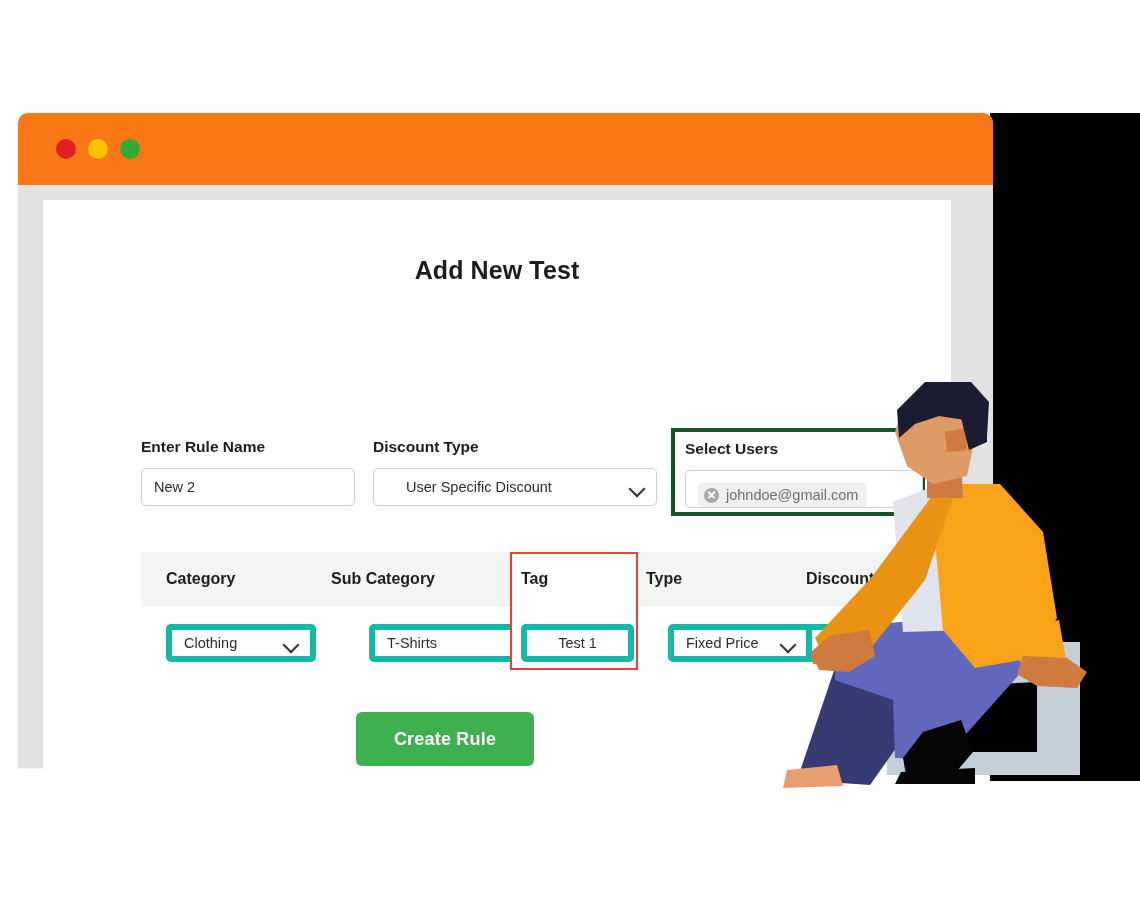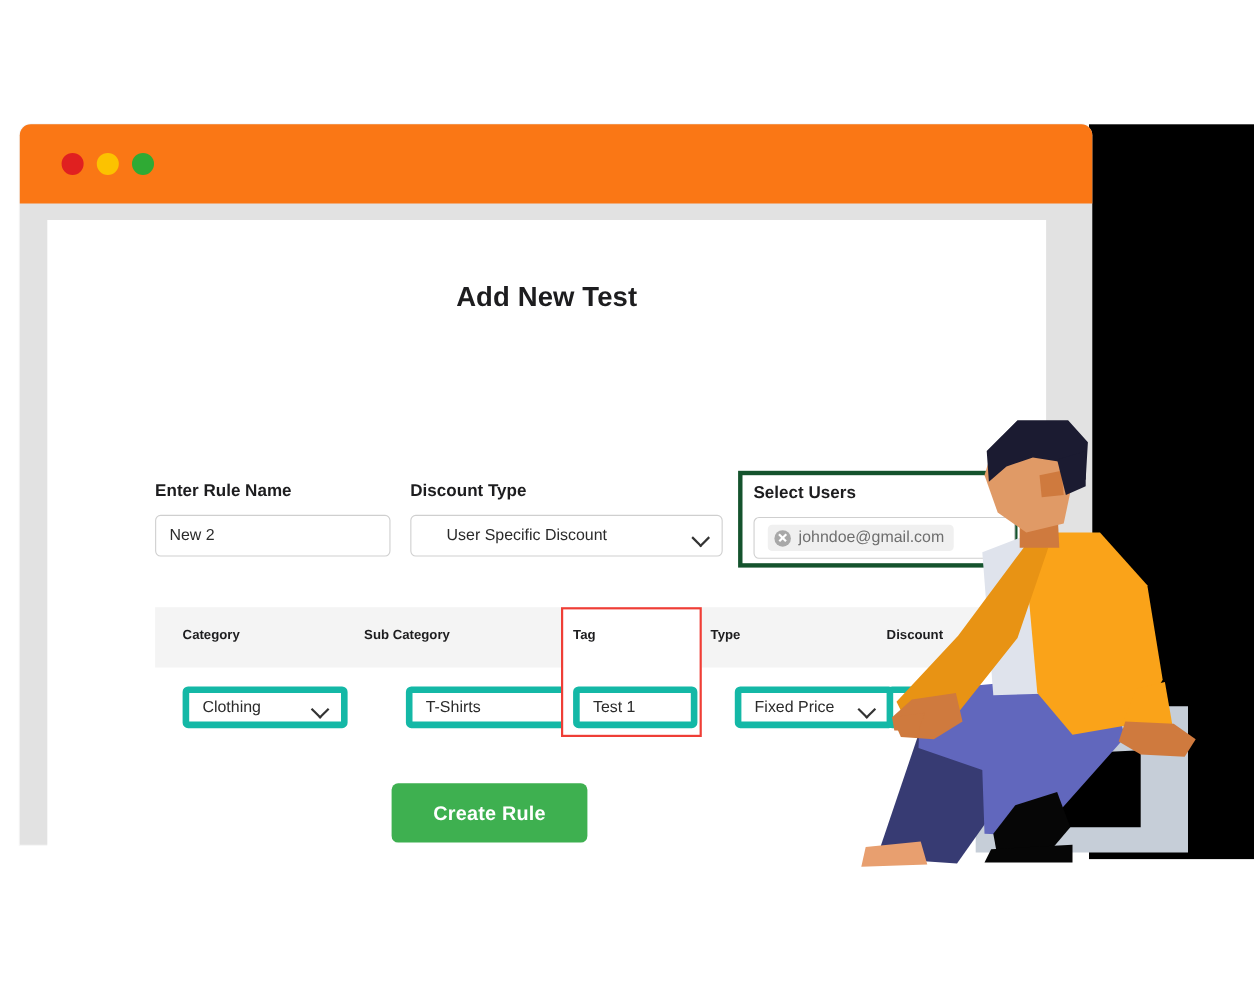--- a/index.html
+++ b/index.html
@@ -113,21 +113,21 @@
     padding: 0 12px;
     font-size: 14.5px;
     color: #2b2b2b;
     position: relative;
   }
   .field-rulename  { left: 0px;   width: 214px; }
   .field-rulename .field-control { width: 214px; }
   .field-discount  { left: 232px; width: 284px; }
   .field-discount .field-control { width: 284px; padding-left: 32px; }
   .field-users     { left: 530px; width: 254px; }
-  .field-users .field-control { width: 238px; }
+  .field-users .field-control { width: 238px; align-items: flex-end; }
 
   
   .field-users {
     border: 4px solid #14532d;
     box-sizing: border-box;
     padding: 8px 0 10px 10px;
     top: -10px;
     height: 88px;
     background: transparent;
   }
@@ -183,21 +183,21 @@
     width: 802px;
   }
   .table-head {
     position: relative;
     height: 55px;
     background: #f4f4f4;
   }
   .th {
     position: absolute;
     top: 18px;
-    font-size: 12px;
+    font-size: 16px;
     font-weight: bold;
     color: #1d1d1f;
     white-space: nowrap;
   }
   .th-category { left: 25px; }
   .th-subcat   { left: 190px; }
   .th-tag      { left: 380px; }
   .th-type     { left: 505px; }
   .th-discount { left: 665px; }
 
@@ -372,21 +372,21 @@
           <span>Fixed Price</span>
           <span class="chevron"></span>
         </div>
         <div class="cell-control cell-amount">
           <span></span>
         </div>
       </div>
 
       <div class="tag-highlight"></div>
       <div class="th th-tag" style="top:18px;z-index:3;">Tag</div>
-      <div class="cell-control cell-tag" style="top:72px;z-index:3;">
+      <div class="cell-control cell-tag" style="top:72px;z-index:3;justify-content:center;">
         <span>Test 1</span>
       </div>
 
       <div class="icon-btn icon-add"></div>
       <div class="icon-btn icon-remove"></div>
 
     </div>
 
     <button class="create-btn">Create Rule</button>
 

